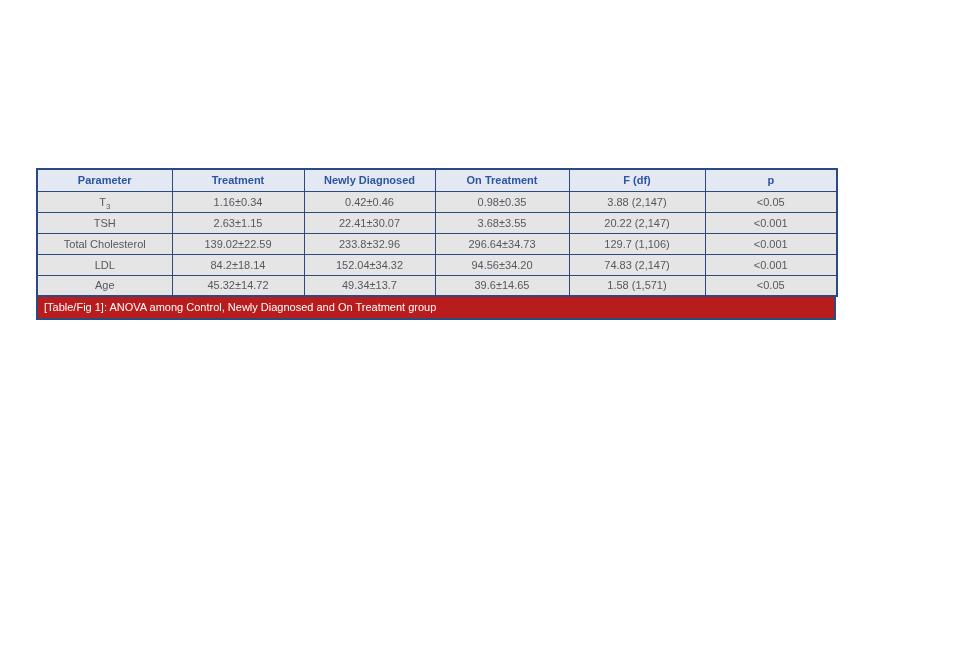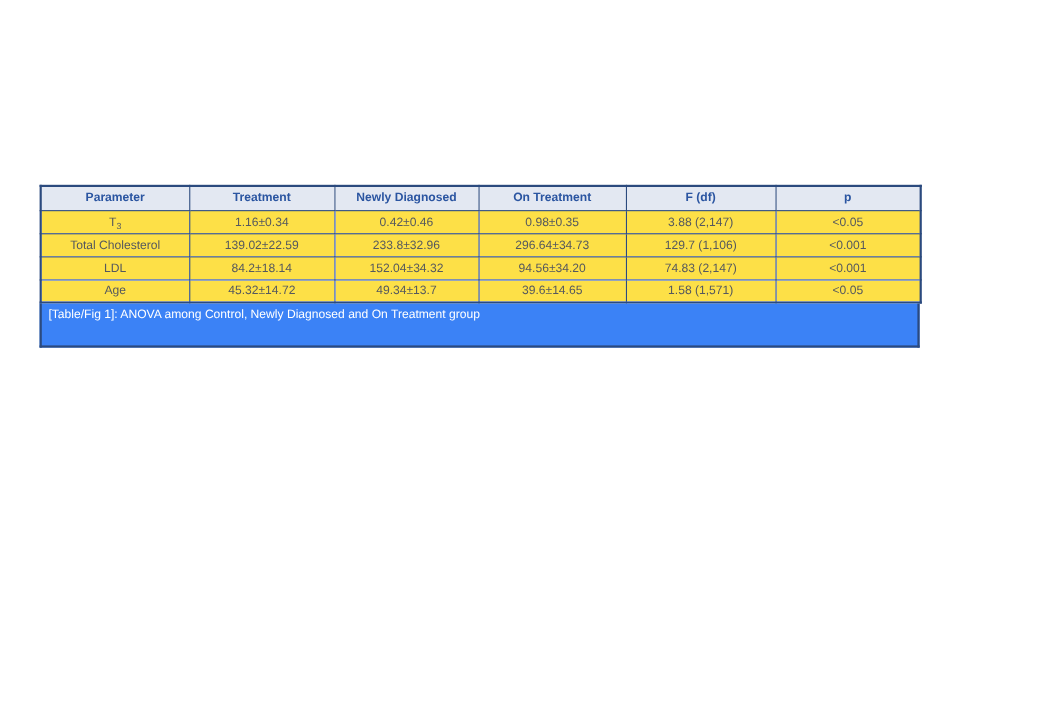--- a/index.html
+++ b/index.html
@@ -34,37 +34,37 @@
     background: #e3e8f2;
     color: #2b55a1;
     font-weight: bold;
     height: 22px;
     text-align: center;
   }
   table.anova td {
     color: #55585e;
     height: 21px;
     text-align: center;
-    background: #fde047;
+    background: #e5e5e5;
   }
   th.param-col, td.param-col {
     text-align: left;
     padding-left: 8px;
   }
   td.param-col sub {
     font-size: 8px;
     line-height: 0;
   }
   .caption-bar {
-    background: #3b82f6;
+    background: #b91c1c;
     color: #ffffff;
     font-size: 11px;
     border: 2px solid #2b4a7e;
     border-top: none;
-    padding: 4px 6px 22px 6px;
+    padding: 4px 6px 5px 6px;
     width: 800px;
   }
   .col-1 { width: 135px; }
   .col-2 { width: 132px; }
   .col-3 { width: 131px; }
   .col-4 { width: 134px; }
   .col-5 { width: 136px; }
   .col-6 { width: 132px; }
 </style>
 </head>
@@ -93,20 +93,28 @@
     <tbody>
       <tr>
         <td class="param-col"><span>T</span><sub>3</sub></td>
         <td>1.16±0.34</td>
         <td>0.42±0.46</td>
         <td>0.98±0.35</td>
         <td>3.88 (2,147)</td>
         <td>&lt;0.05</td>
       </tr>
       <tr>
+        <td class="param-col"><span>TSH</span><sub></sub></td>
+        <td>2.63±1.15</td>
+        <td>22.41±30.07</td>
+        <td>3.68±3.55</td>
+        <td>20.22 (2,147)</td>
+        <td>&lt;0.001</td>
+      </tr>
+      <tr>
         <td class="param-col"><span>Total Cholesterol</span><sub></sub></td>
         <td>139.02±22.59</td>
         <td>233.8±32.96</td>
         <td>296.64±34.73</td>
         <td>129.7 (1,106)</td>
         <td>&lt;0.001</td>
       </tr>
       <tr>
         <td class="param-col"><span>LDL</span><sub></sub></td>
         <td>84.2±18.14</td>

